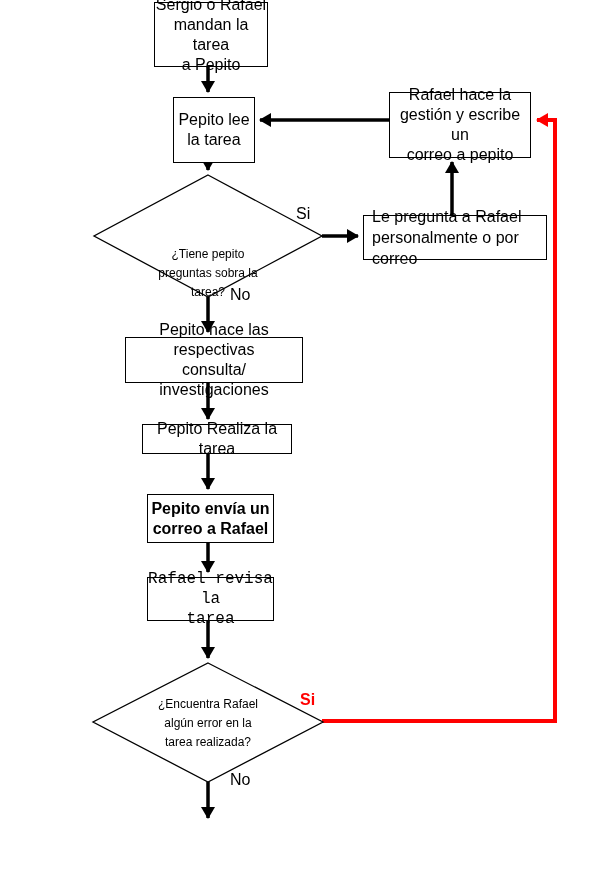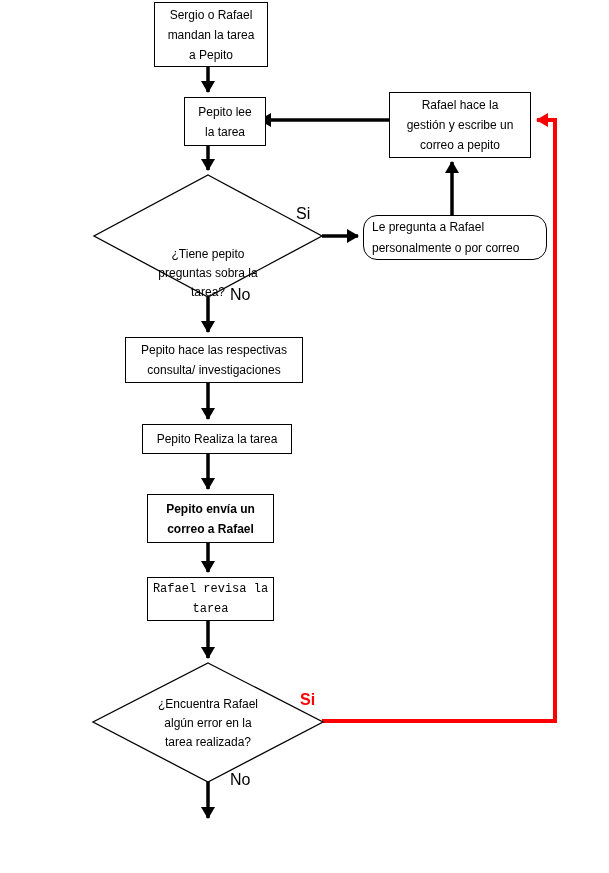--- a/index.html
+++ b/index.html
@@ -18,21 +18,21 @@
     width: 609px; height: 873px;
   }
   .node {
     position: absolute;
     background: #ffffff;
     border: 1.5px solid #000000;
     display: flex;
     align-items: center;
     justify-content: center;
     text-align: center;
-    font-size: 12px;
+    font-size: 16px;
     line-height: 20px;
     white-space: pre-line;
   }
   .node.align-left {
     justify-content: flex-start;
     text-align: left;
     padding-left: 8px;
     line-height: 21px;
   }
   .node.terminal {
@@ -103,24 +103,24 @@
     <line x1="389" y1="120" x2="260" y2="120" stroke="#000" stroke-width="3.5" marker-end="url(#ah-black)"></line>
 
     <polygon points="208,175 322,236 208,297 94,236" fill="#ffffff" stroke="#000000" stroke-width="1.3"></polygon>
     <polygon points="208,663 323,722 208,782 93,722" fill="#ffffff" stroke="#000000" stroke-width="1.3"></polygon>
   </svg>
 
   <div class="node" style="left:154px; top:2px; width:114px; height:65px;">Sergio o Rafael
 mandan la tarea
 a Pepito</div>
 
-  <div class="node" style="left:184px; top:97px; width:82px; height:49px;">Pepito lee
+  <div class="node" style="left:173px; top:97px; width:82px; height:66px;">Pepito lee
 la tarea</div>
 
-  <div class="node align-left" style="left:363px; top:215px; width:184px; height:45px;border-radius:14px;">Le pregunta a Rafael
+  <div class="node align-left" style="left:363px; top:215px; width:184px; height:45px;">Le pregunta a Rafael
 personalmente o por correo</div>
 
   <div class="node" style="left:389px; top:92px; width:142px; height:66px;">Rafael hace la
 gestión y escribe un
 correo a pepito</div>
 
   <div class="node" style="left:125px; top:337px; width:178px; height:46px;">Pepito hace las respectivas
 consulta/ investigaciones</div>
 
   <div class="node" style="left:134px; top:424px; width:150px; height:30px;margin-left:8px;">Pepito Realiza la tarea</div>

